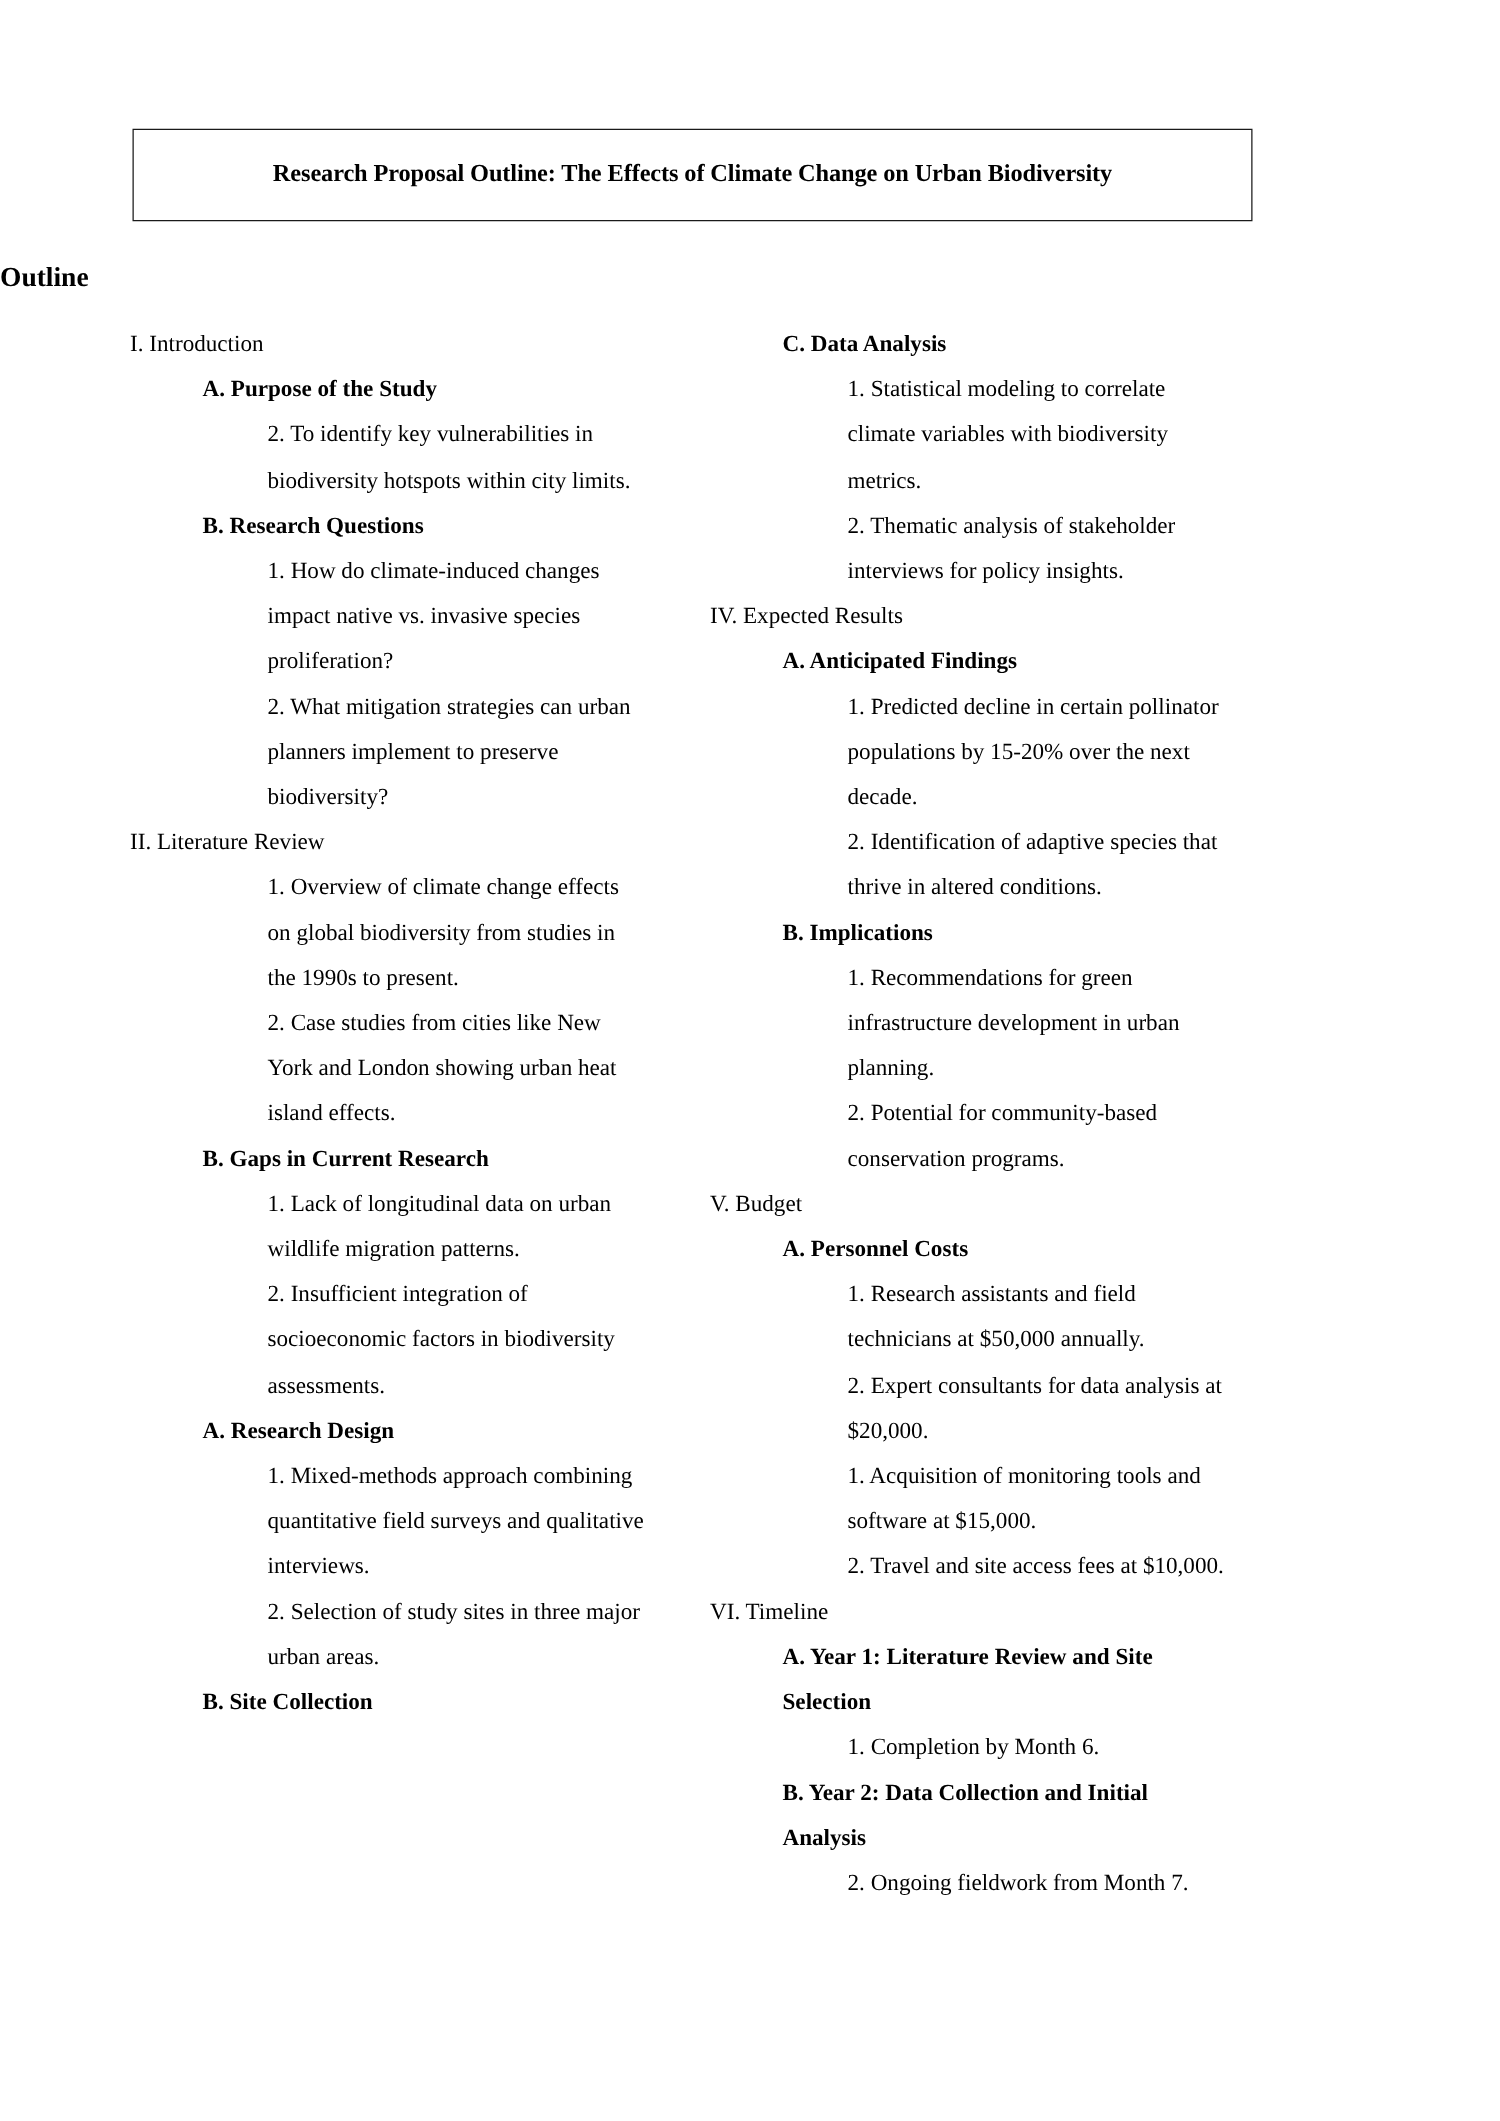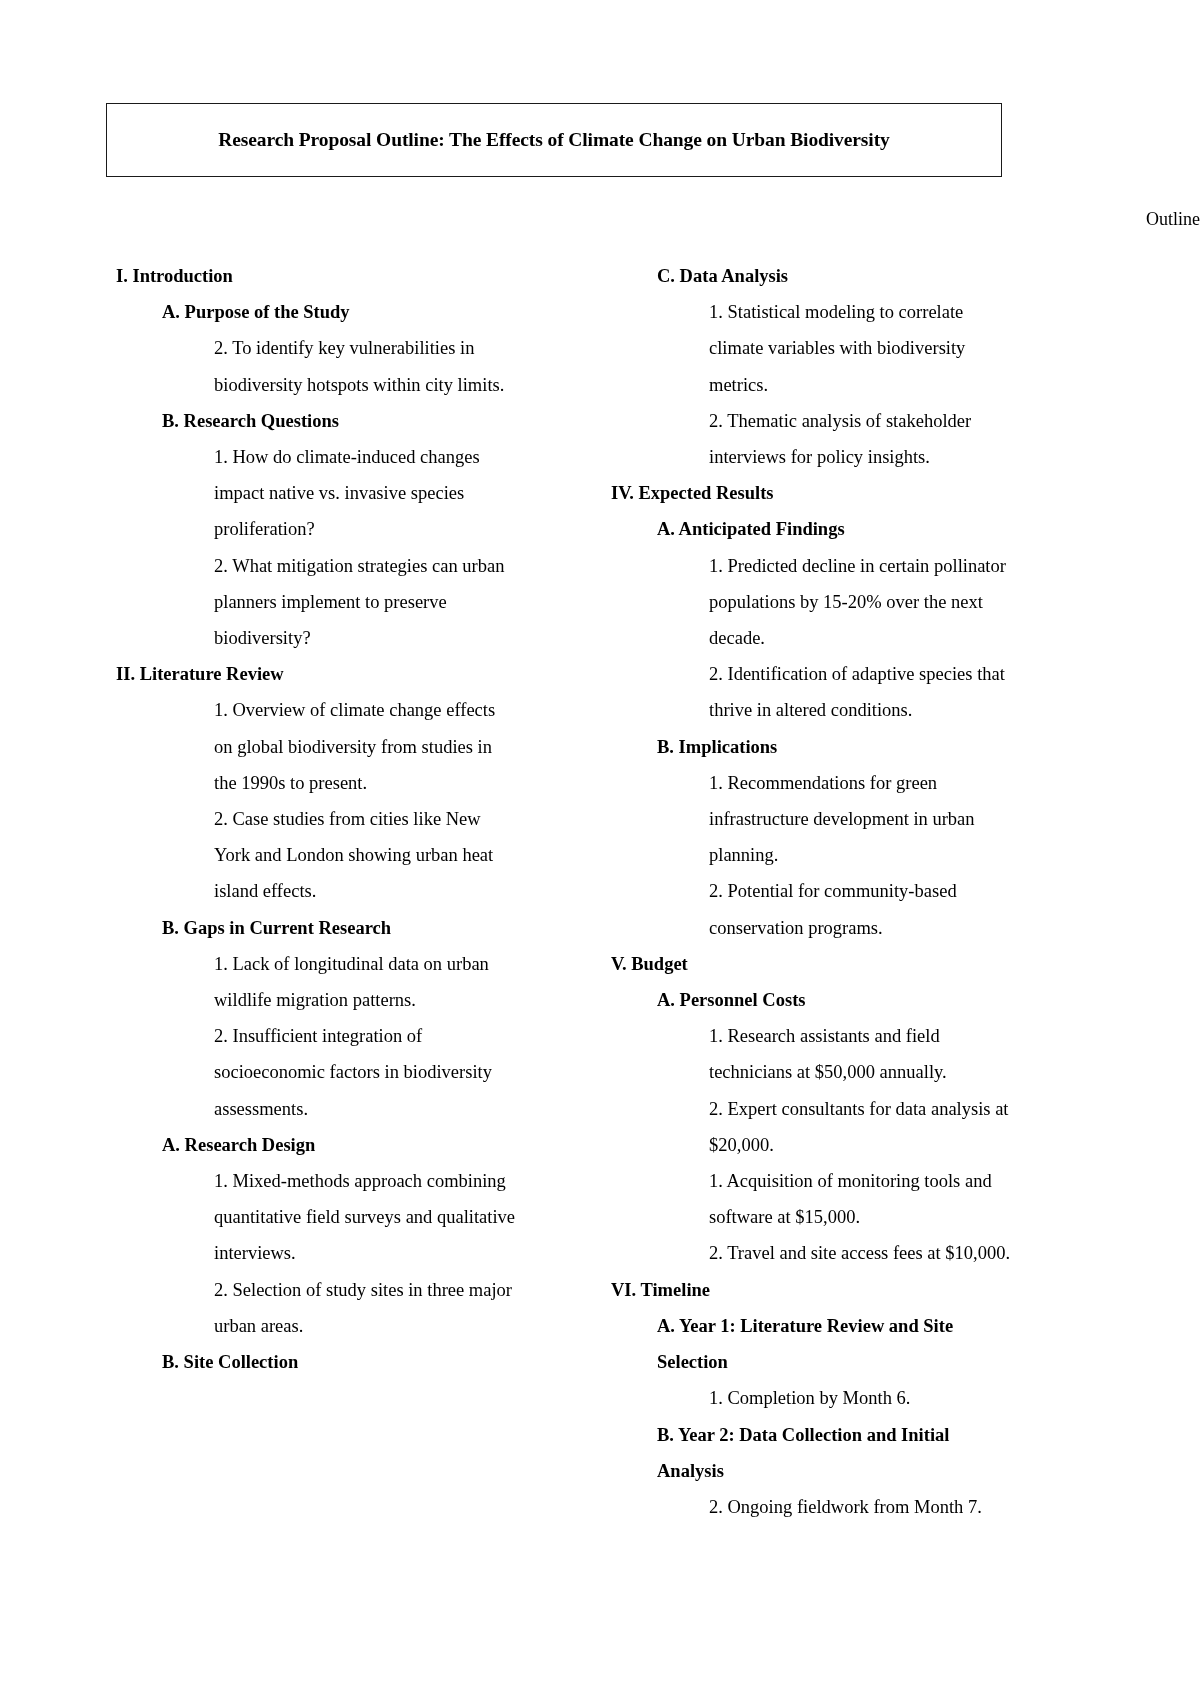--- a/index.html
+++ b/index.html
@@ -44,54 +44,54 @@
     line-height: 1.2;
     white-space: nowrap;
   }
 
   
   .outline-heading {
     position: absolute;
     left: 0;
     top: 209px;
     width: 1200px;
-    text-align: right;
-    font-size: 18px;
-    font-weight: normal;
+    text-align: left;
+    font-size: 22px;
+    font-weight: bold;
   }
 
   
   .columns {
     position: absolute;
     left: 0;
     top: 258px;
     width: 1200px;
     height: 1439px;
     overflow: hidden;
   }
   .col {
     position: absolute;
     top: 0;
     width: 412px;
     overflow: hidden;
     height: 1439px;
   }
   .col-left  { left: 104px; }
-  .col-right { left: 599px; }
+  .col-right { left: 568px; }
 
   
   .lvl1, .lvl2, .lvl3 {
     font-size: 18.5px;
     line-height: 36.2px;
     margin: 0;
     text-indent: 0;
   }
   .lvl1 {
-    margin-left: 12px;
-    font-weight: bold;
+    margin-left: 0px;
+    font-weight: normal;
   }
   .lvl2 {
     margin-left: 58px;
     font-weight: bold;
   }
   .lvl3 {
     margin-left: 110px;
     font-weight: normal;
   }
 </style>

